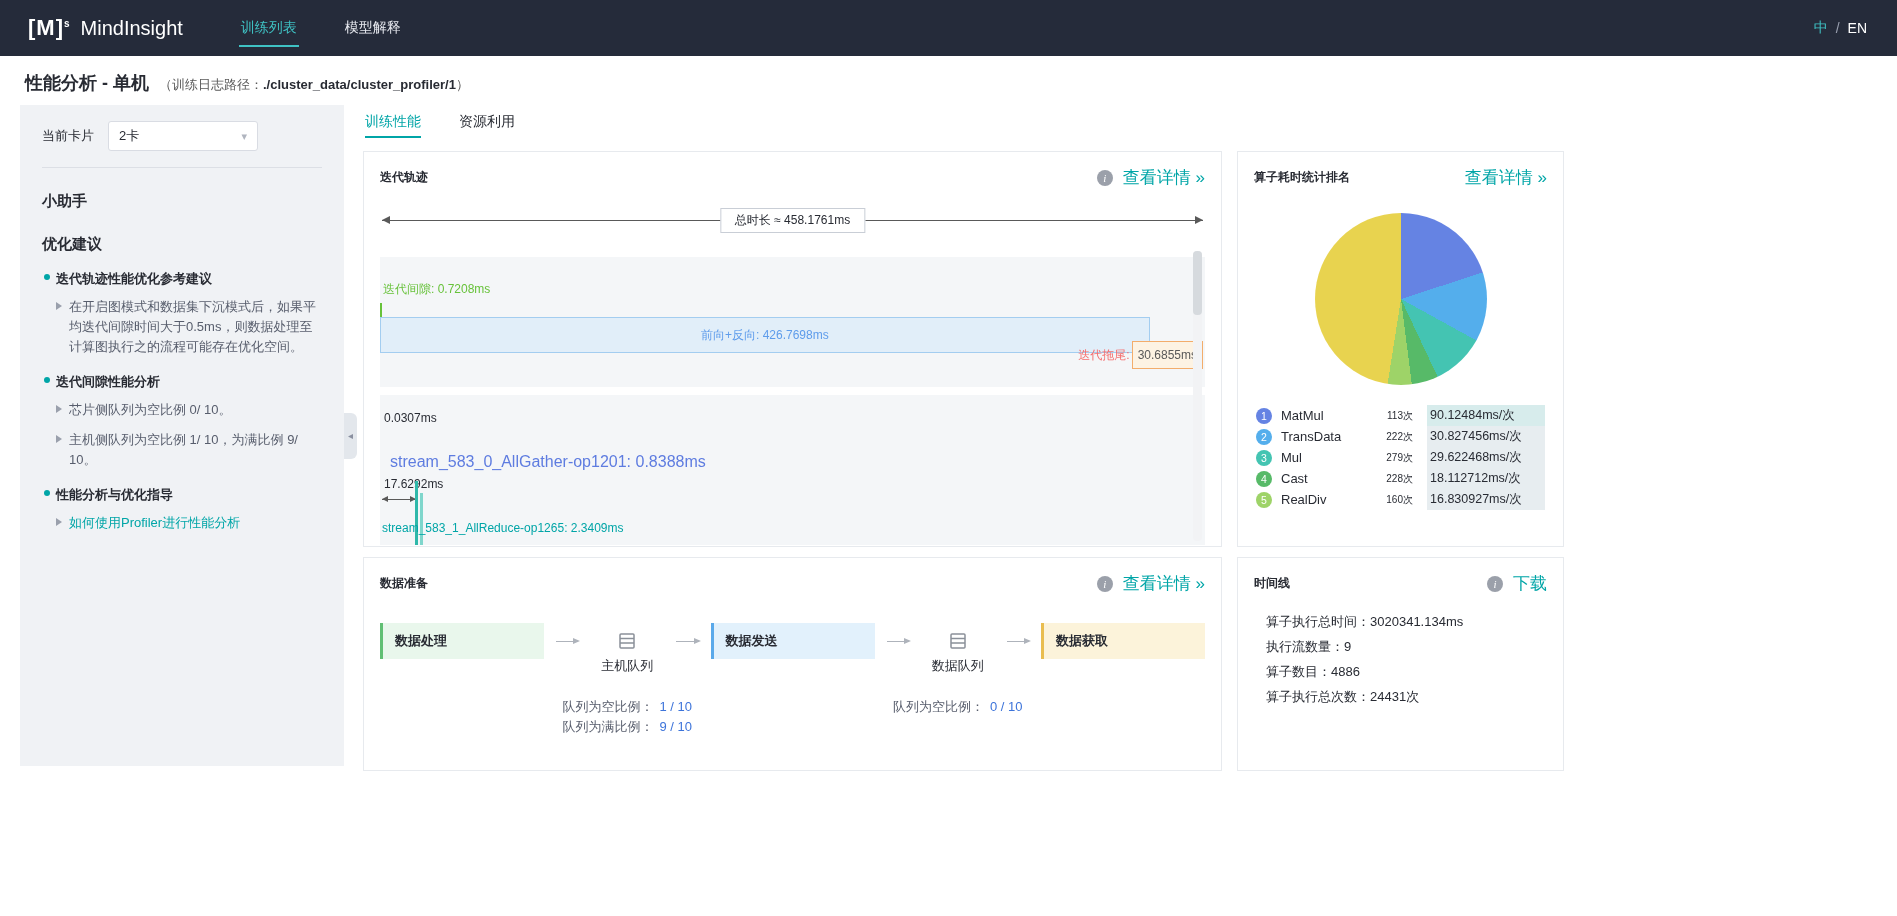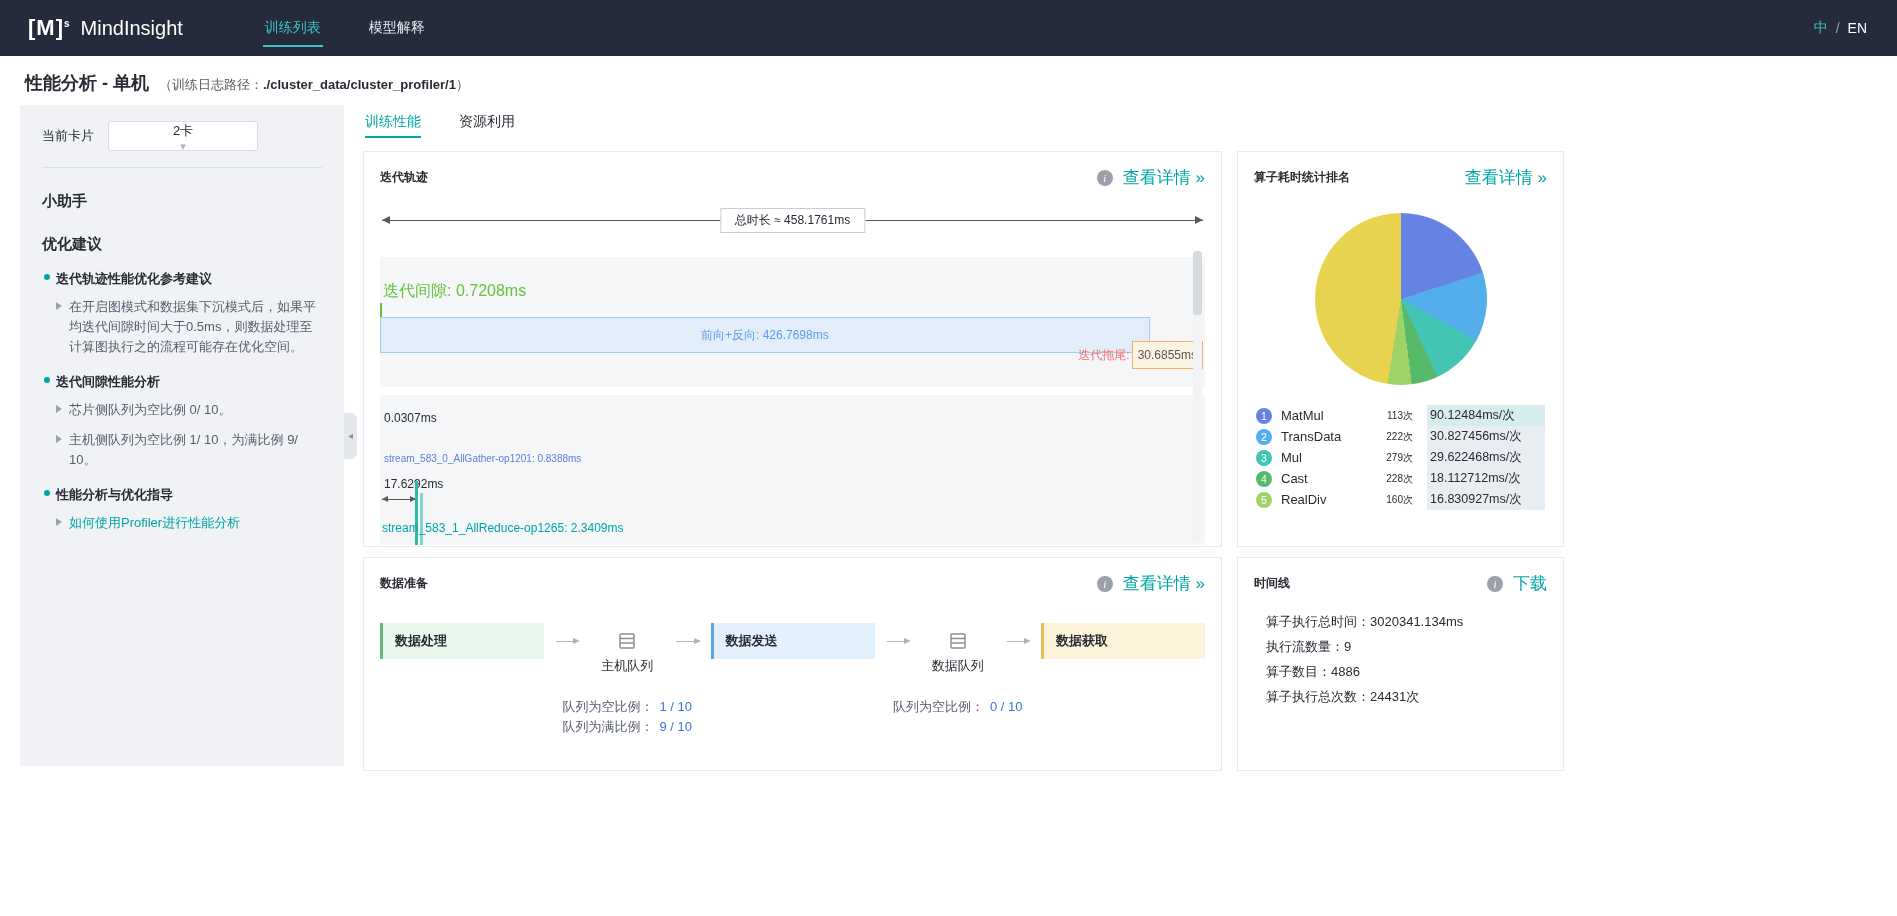--- a/index.html
+++ b/index.html
@@ -2,21 +2,21 @@
 <html style="--navbar-bg: #252b3a; --navbar-active: #3fc2c4; --accent: #00a5a7; --gap-green: #67c23a; --fb-blue: #5e9ceb; --tail-red: #f56c6c; --stream-blue: #5e7ce0; --link-blue: #3d74da;"><head>
 <meta charset="utf-8">
 <style>
   * { margin:0; padding:0; box-sizing:border-box; }
   html,body { width:1897px; height:916px; }
   body { font-family:"Liberation Sans","DejaVu Sans",sans-serif; background:#fff; color:#282b33; overflow:hidden; }
   a { text-decoration:none; }
 
   
   .navbar { height:56px; background:var(--navbar-bg,#252b3a); display:flex; justify-content:space-between; align-items:stretch; padding:0 30px 0 28px; }
-  .nav-left { display:flex; align-items:stretch;gap:24px; }
+  .nav-left { display:flex; align-items:stretch; }
   .logo { display:flex; align-items:center; gap:10px; margin-right:34px; cursor:pointer; }
   .logo-mark { color:#fff; font-size:22px; font-weight:bold; letter-spacing:1px; }
   .logo-mark sup { font-size:10px; }
   .brand { color:#fff; font-size:20px; }
   .nav-tabs { display:flex; }
   .nav-tab { display:flex; align-items:center; padding:0 24px; font-size:14px; color:#e8eaf0; cursor:pointer; position:relative; }
   .nav-tab.active { color:var(--navbar-active,#3fc2c4); }
   .nav-tab.active::after { content:""; position:absolute; left:22px; right:22px; bottom:9px; height:2px; background:var(--navbar-active,#3fc2c4); }
   .nav-right { display:flex; align-items:center; gap:8px; font-size:14px; }
   .lang-zh { color:var(--navbar-active,#3fc2c4); cursor:pointer; }
@@ -29,21 +29,21 @@
   .path-note { font-size:13px; color:#595959; }
   .path-note b { color:#282b33; }
 
   
   .content { display:flex; align-items:flex-start; }
 
   
   .sidebar { width:324px; margin-left:20px; background:#f0f2f5; height:661px; position:relative; padding:16px 22px; flex:none; }
   .select-row { display:flex; align-items:center; gap:14px; margin-bottom:16px; }
   .select-row .lbl { font-size:13px; }
-  .select { width:150px; height:30px; background:#fff; border:1px solid #d9dce3; border-radius:3px; display:flex; align-items:center; justify-content:space-between; padding:0 10px; font-size:13px; cursor:pointer;flex-direction:column; }
+  .select { width:150px; height:30px; background:#fff; border:1px solid #d9dce3; border-radius:3px; display:flex; align-items:center; justify-content:space-between; padding:0 10px; font-size:13px; cursor:pointer; }
   .select .chevron { color:#b0b5bf; font-size:11px; }
   .divider { border-top:1px solid #dcdfe5; }
   .sidebar h2 { font-size:15px; margin-top:24px; }
   .group { margin-top:16px; }
   .group-title { font-size:13px; font-weight:bold; position:relative; padding-left:14px; }
   .group-title::before { content:""; position:absolute; left:2px; top:4px; width:6px; height:6px; border-radius:50%; background:var(--accent,#00a5a7); }
   .group-item { font-size:13px; color:#575d6c; margin:9px 0 0 14px; padding-left:13px; position:relative; line-height:1.55; }
   .group-item::before { content:""; position:absolute; left:0; top:5px; border-left:6px solid #9aa0ac; border-top:4px solid transparent; border-bottom:4px solid transparent; }
   .group-item.link { color:var(--accent,#00a5a7); cursor:pointer; }
   .collapse-handle { position:absolute; right:-13px; top:50%; transform:translateY(-50%); width:13px; height:46px; background:#e3e7ec; border-radius:0 6px 6px 0; display:flex; align-items:center; justify-content:center; color:#8a90a0; font-size:10px; cursor:pointer; }
@@ -65,28 +65,28 @@
   .iter-chart { position:relative; margin-top:18px; }
   .total-arrow { position:relative; height:26px; margin:0 2px; }
   .t-line { position:absolute; left:0; right:0; top:13px; border-top:1px solid #595959; }
   .t-ah { position:absolute; top:9px; width:0; height:0; border-top:4.5px solid transparent; border-bottom:4.5px solid transparent; }
   .t-ah.left { left:0; border-right:8px solid #595959; }
   .t-ah.right { right:0; border-left:8px solid #595959; }
   .total-label { position:absolute; left:50%; top:1px; transform:translateX(-50%); background:#fff; border:1px solid #c9ced6; padding:3px 14px; font-size:12px; white-space:nowrap; }
   .band { background:#f4f6f8; position:relative; }
   .band1 { height:130px; margin-top:24px; }
   .band2 { height:150px; margin-top:8px; }
-  .gap-label { position:absolute; left:3px; top:24px; font-size:16px; color:var(--gap-green,#67c23a); }
+  .gap-label { position:absolute; left:3px; top:24px; font-size:12px; color:var(--gap-green,#67c23a); }
   .gap-tick { position:absolute; left:0; top:46px; width:2px; height:36px; background:var(--gap-green,#67c23a); }
   .fb-bar { position:absolute; left:0; top:60px; width:93.3%; height:36px; background:#e1eef9; border:1px solid #a3cdf0; display:flex; align-items:center; justify-content:center; font-size:12px; color:var(--fb-blue,#5e9ceb); }
   .tail-row { position:absolute; right:2px; top:84px; display:flex; align-items:center; gap:2px; }
   .tail-name { font-size:12px; color:var(--tail-red,#f56c6c); }
   .tail-box { border:1px solid #f3ad6b; background:#fdf3e3; padding:6px 5px; font-size:12px; color:#595959; white-space:nowrap; }
   .b2-t1 { position:absolute; left:4px; top:16px; font-size:12px; }
-  .b2-s1 { position:absolute; left:4px; top:58px; font-size:10px; color:var(--stream-blue,#5e7ce0);text-align:center; }
+  .b2-s1 { position:absolute; left:10px; top:58px; font-size:16px; color:var(--stream-blue,#5e7ce0);text-align:center; }
   .b2-t2 { position:absolute; left:4px; top:82px; font-size:12px; }
   .b2-arrow { position:absolute; left:2px; top:100px; width:34px; height:9px; }
   .b2-arrow .l { position:absolute; left:0; right:0; top:4px; border-top:1px solid #595959; }
   .b2-arrow .a { position:absolute; top:1px; width:0; height:0; border-top:3.5px solid transparent; border-bottom:3.5px solid transparent; }
   .b2-arrow .a.left { left:0; border-right:6px solid #595959; }
   .b2-arrow .a.right { right:0; border-left:6px solid #595959; }
   .b2-bar1 { position:absolute; left:35px; top:86px; width:3px; height:64px; background:#2fb8aa; }
   .b2-bar2 { position:absolute; left:40px; top:98px; width:3px; height:52px; background:#7fd6cc; }
   .b2-s2 { position:absolute; left:2px; top:126px; font-size:12px; color:var(--accent,#00a5a7); }
   .v-scroll { position:absolute; right:3px; top:44px; bottom:4px; width:9px; background:#f2f3f5; border-radius:4px; }

